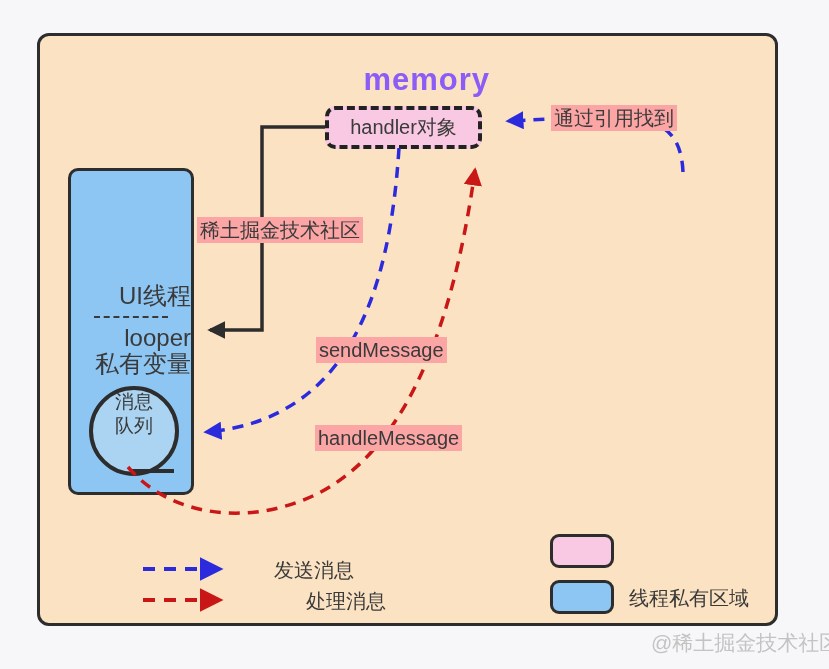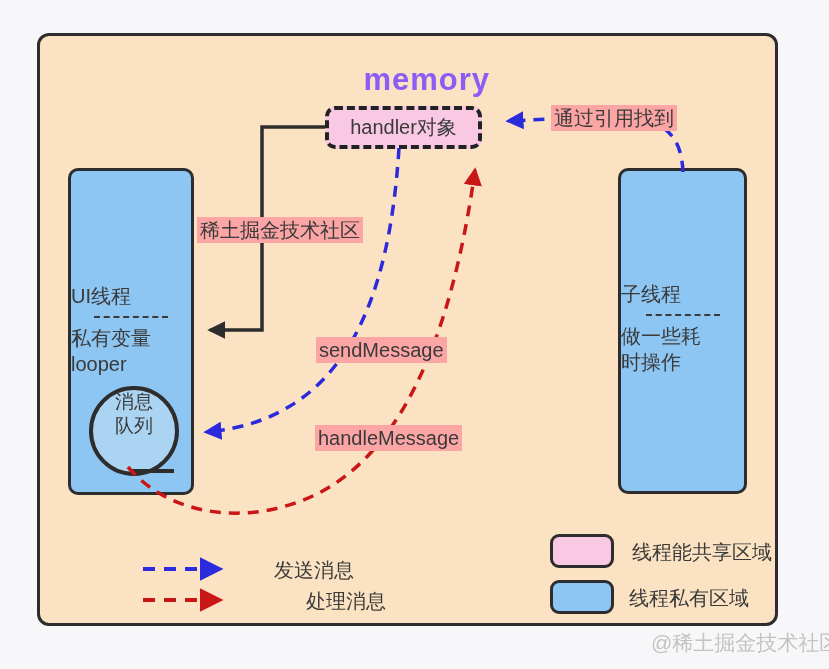--- a/index.html
+++ b/index.html
@@ -39,22 +39,22 @@
     border: 4px dashed #222222;
     border-radius: 10px;
     display: flex; align-items: center; justify-content: center;
     font-size: 20px;
   }
   .thread-box {
     position: absolute;
     background: #8ec6f3;
     border: 3.5px solid #2d2d2d;
     border-radius: 10px;
-    font-size: 20px;
-    text-align: left;
+    font-size: 24px;
+    text-align: right;
     line-height: 26px;
   }
   .thread-box.ui    { left: 68px;  top: 168px; width: 126px; height: 327px; }
   .thread-box.child { left: 618px; top: 168px; width: 129px; height: 326px; }
   .box-text { position: absolute; left: 0; right: 0; }
   .thread-box.ui    .box-text { top: 112px; }
   .thread-box.child .box-text { top: 110px; }
   .sep {
     width: 74px;
     margin: 7px auto;
@@ -116,33 +116,25 @@
 <div class="stage">
 
   <div class="memory-region"></div>
 
   <div class="page-title">memory</div>
 
   <div class="thread-box ui">
     <div class="box-text">
       <div>UI线程</div>
       <div class="sep"></div>
+      <div>looper</div>
       <div>私有变量</div>
-      <div>looper</div>
     </div>
   </div>
 
-  <div class="thread-box child">
-    <div class="box-text">
-      <div>子线程</div>
-      <div class="sep"></div>
-      <div>做一些耗</div>
-      <div>时操作</div>
-    </div>
-  </div>
 
   <div class="queue-circle">
     <div>消息</div>
     <div>队列</div>
   </div>
 
   <div class="handler-box">
     <span>handler对象</span>
   </div>
 
@@ -182,20 +174,19 @@
 
   <div class="elabel looper-link">稀土掘金技术社区</div>
   <div class="elabel send-msg">sendMessage</div>
   <div class="elabel handle-msg">handleMessage</div>
   <div class="elabel find-ref">通过引用找到</div>
 
   <div class="legend-label send">发送消息</div>
   <div class="legend-label handle">处理消息</div>
 
   <div class="swatch shared"></div>
-  <div class="legend-label shared">线程能共享区域</div>
 
   <div class="swatch private"></div>
   <div class="legend-label private">线程私有区域</div>
 
   <div class="watermark">@稀土掘金技术社区</div>
 
 </div>
 
 </body></html>

